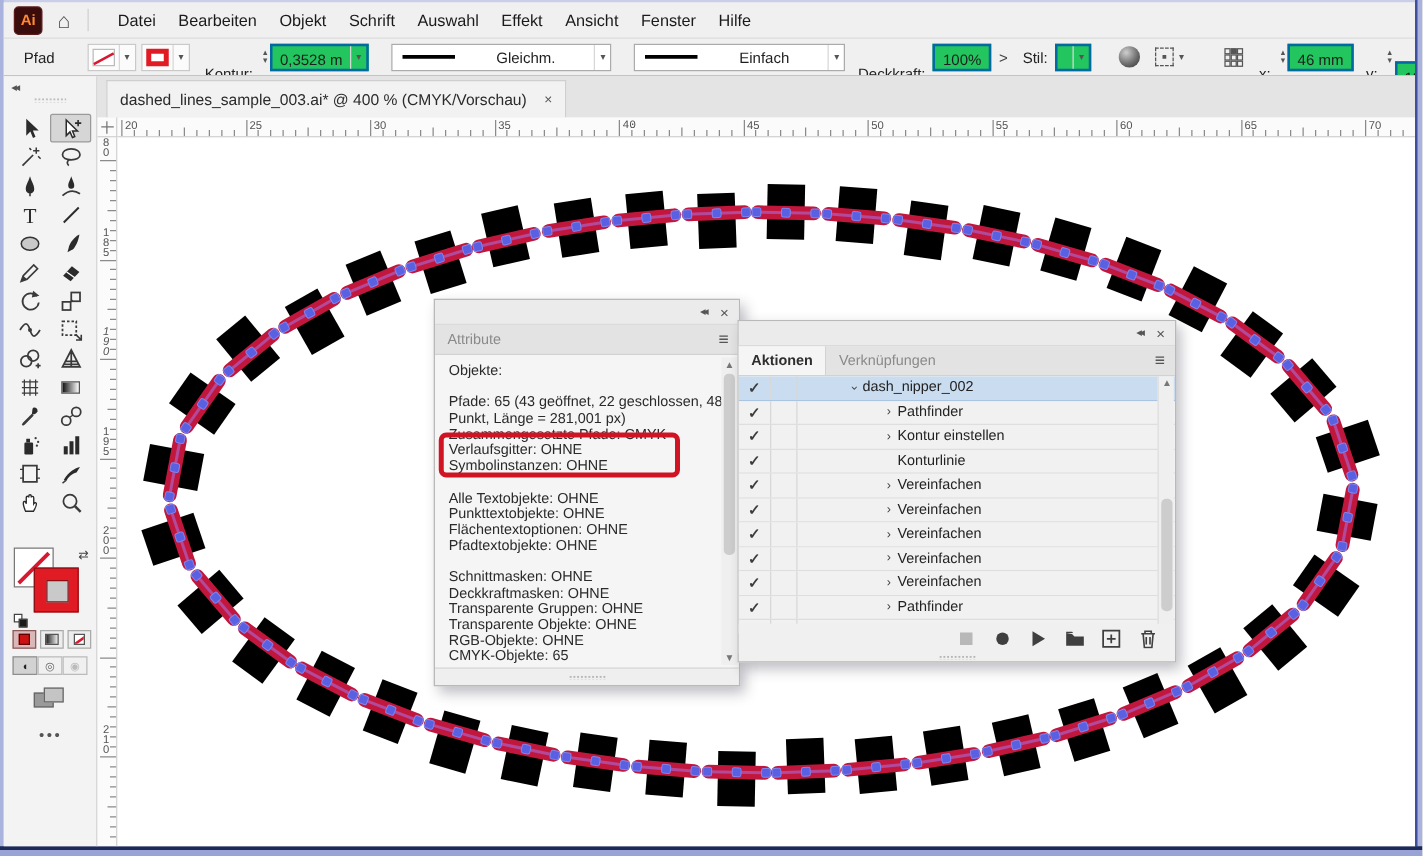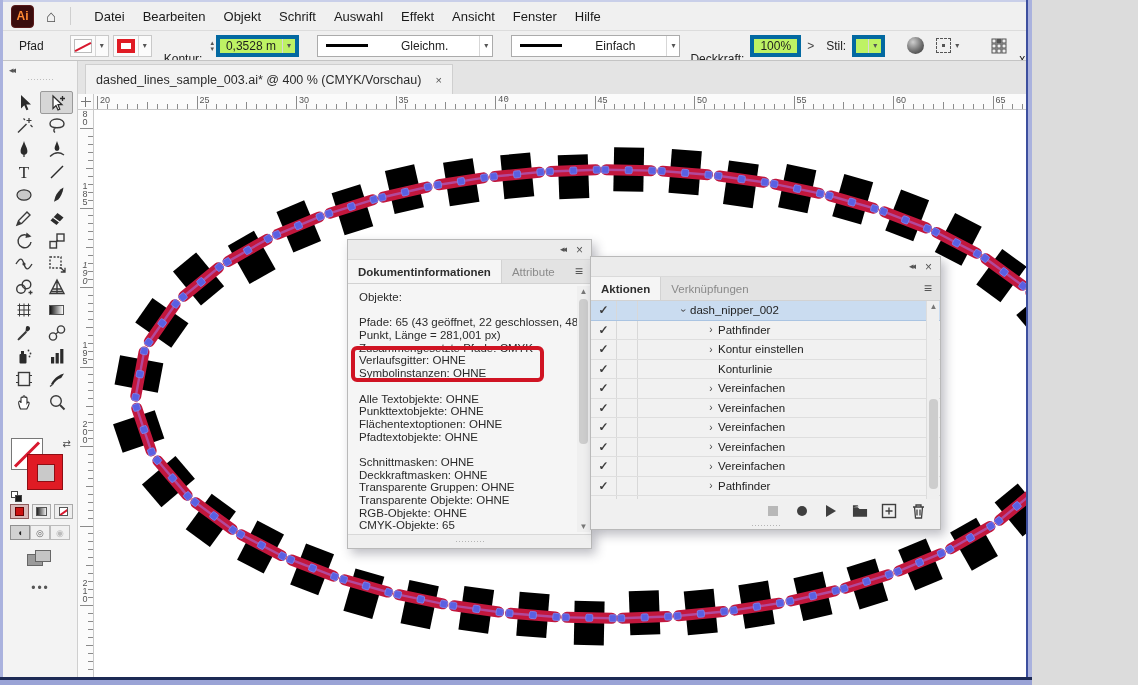--- a/index.html
+++ b/index.html
@@ -1,18 +1,18 @@
 <!DOCTYPE html>
 <html><head>
 <meta charset="utf-8">
 <style>
   * { margin:0; padding:0; box-sizing:border-box; }
   html,body { background:#dcdcdc; }
   #window {
-    position:relative; width:1032px; height:685px; overflow:hidden;
+    position:relative; width:1138px; height:685px; overflow:hidden;
     background:#f1f1f1; font-family:"Liberation Sans", sans-serif; color:#1e1e1e;
     -webkit-user-select:none; user-select:none;
   }
   
   .edge-top    { position:absolute; left:0; right:0; top:0; height:2px; background:#c9cfe9; }
   .edge-left   { position:absolute; left:0; top:0; bottom:0; width:3px; background:#aab2de; }
   .edge-right  { position:absolute; right:0; top:0; bottom:0; width:6px; background:#aab2de; border-left:2px solid #3d4f9e; }
   .edge-bottom { position:absolute; left:0; right:0; bottom:0; height:8px; background:#9aa3d6; border-top:3px solid #1d2a55; }
 
   
@@ -36,21 +36,21 @@
   .swatch-btn { display:flex; align-items:center; border:1px solid #c9c9c9; background:#fbfbfb;
                 height:22px; margin-left:4px; }
   .swatch-btn .sw { width:18px; height:14px; margin:0 3px; position:relative; background:#fff; border:1px solid #bbb; }
   .sw.none::after { content:""; position:absolute; left:-1px; right:-1px; top:50%; height:2px;
                     background:#d8182e; transform:rotate(-28deg); }
   .sw.stroke-red { border:4px solid #e01b24; background:#fff; }
   .dd { font-size:8px; color:#555; padding:0 4px; border-left:1px solid #d7d7d7; align-self:stretch;
         display:flex; align-items:center; }
   .stepper { display:flex; flex-direction:column; justify-content:center; font-size:7px; color:#555;
              line-height:6px; margin:0 2px; }
-  .field { display:flex; align-items:flex-end; height:22px; background:#bef264; border:4px solid #0369a1; }
+  .field { display:flex; align-items:flex-end; height:22px; background:#22c55e; border:2px solid #0369a1; }
   .field .val { padding:0 6px; }
   .line-btn { display:flex; align-items:center; height:22px; background:#fff; border:1px solid #ababab; margin-left:2px;gap:25px; }
   .line-btn .ln { width:42px; height:3px; background:#000; margin:0 8px; }
   .ob-sep { width:1px; height:22px; background:#d2d2d2; margin:0 8px; }
   .sq-btn { height:22px; display:flex; align-items:center; justify-content:center; padding:0 5px;
             border:1px solid transparent; color:#444; }
   #color-sphere { width:17px; height:17px; border-radius:50%;
                   background:radial-gradient(circle at 35% 30%, #cfcfcf, #6f6f6f 55%, #2e2e2e); }
   .dashed-box { width:15px; height:15px; border:1px dashed #555; position:relative; }
   .dashed-box::after { content:""; position:absolute; left:50%; top:50%; width:3px; height:3px;
@@ -1032,21 +1032,20 @@
         </g>
       </svg>
   </div>
 
   <div class="panel" id="docinfo-panel">
     <div class="panel-titlebar">
       <span class="panel-collapse">◂◂</span>
       <span class="panel-close">×</span>
     </div>
     <div class="panel-tabs">
-      <div class="ptab active">Dokumentinformationen</div>
       <div class="ptab">Attribute</div>
       <span class="panel-menu">≡</span>
     </div>
     <div id="docinfo-content">
       <div id="docinfo-lines">
           <div class="di-line">Objekte:</div>
           <div class="di-line"></div>
           <div class="di-line">Pfade: 65 (43 geöffnet, 22 geschlossen, 48</div>
           <div class="di-line">Punkt, Länge = 281,001 px)</div>
           <div class="di-line">Zusammengesetzte Pfade: CMYK</div>

